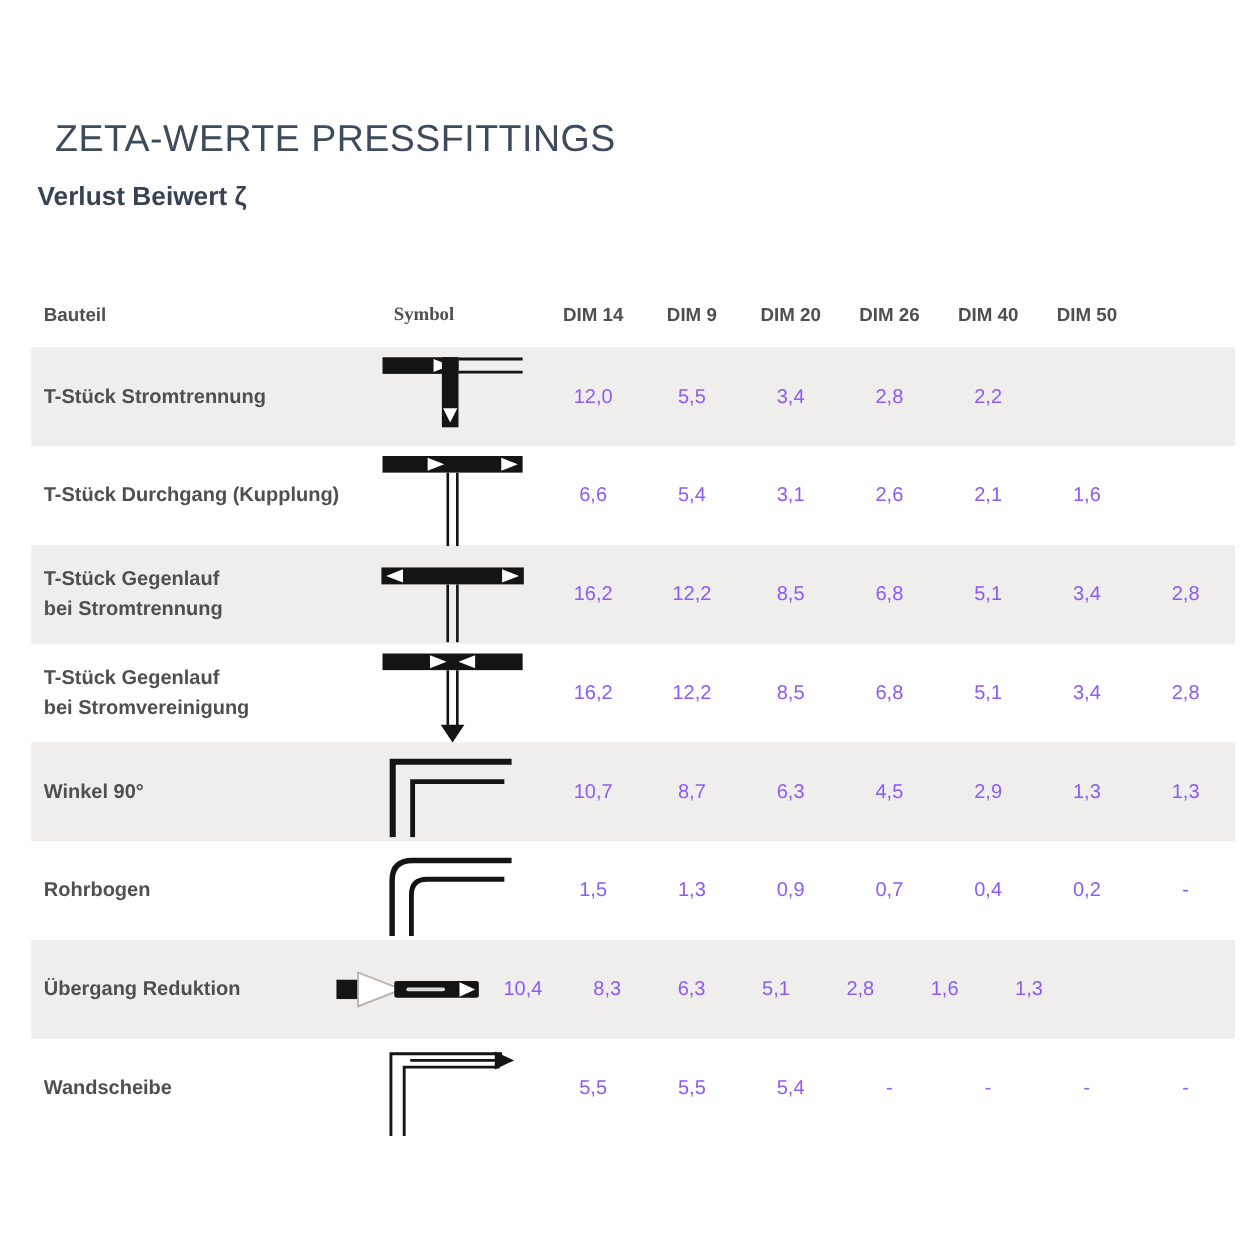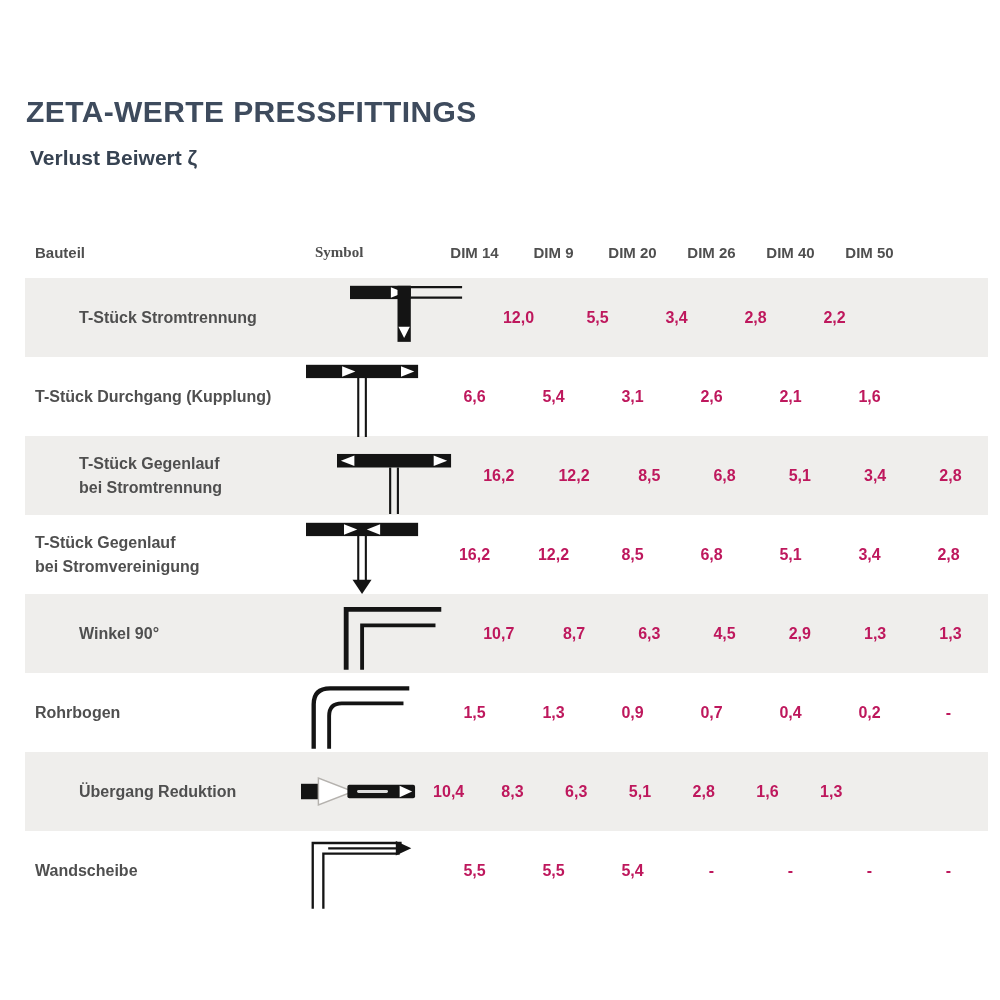--- a/index.html
+++ b/index.html
@@ -2,43 +2,43 @@
 <html><head>
 <meta charset="utf-8">
 <style>
   html,body{margin:0;padding:0;background:#ffffff;}
   body{
     width:1000px;height:1000px;position:relative;overflow:hidden;
     font-family:"Liberation Sans","DejaVu Sans",sans-serif;
     -webkit-font-smoothing:antialiased;
   }
   .page-title{
-    position:absolute;left:26px;top:95px;
-    font-size:30px;font-weight:bold;letter-spacing:.4px;
+    position:absolute;left:44px;top:95px;
+    font-size:30px;font-weight:normal;letter-spacing:.4px;
     color:#3e4b5d;
   }
   .page-subtitle{
     position:absolute;left:30px;top:146px;
     font-size:21px;font-weight:600;color:#374352;
   }
   .zeta-table{
     position:absolute;left:25px;top:226px;width:963px;
   }
   .trow{display:flex;align-items:stretch;}
   .thead{height:52px;}
   .tdata{height:79px;}
-  .tdata.alt{background:#efeeec;padding-left:44px;}
+  .tdata.alt{background:#efeeec;}
   .cell{display:flex;align-items:center;}
   .c-label{width:260px;padding-left:10px;box-sizing:border-box;}
   .c-symbol{width:150px;padding-left:20px;box-sizing:border-box;align-items:flex-start;padding-top:4px;}
   .c-symbol.centered{align-items:center;padding-top:0;}
   .c-val{width:79px;justify-content:center;}
   .hdr-txt{font-size:15px;font-weight:bold;color:#4f4f4f;}
   .lbl-txt{font-size:16px;font-weight:bold;color:#4f4f4f;line-height:1.45;white-space:pre-line;}
-  .val-txt{font-size:16px;font-weight:700;color:#be185d;}
+  .val-txt{font-size:16px;font-weight:400;color:#8b5cf6;}
   .sym{display:block;}
 </style>
 </head>
 <body>
 
 <div class="page-title">ZETA-WERTE PRESSFITTINGS</div>
 <div class="page-subtitle">Verlust Beiwert ζ</div>
 
 <div class="zeta-table">
 

